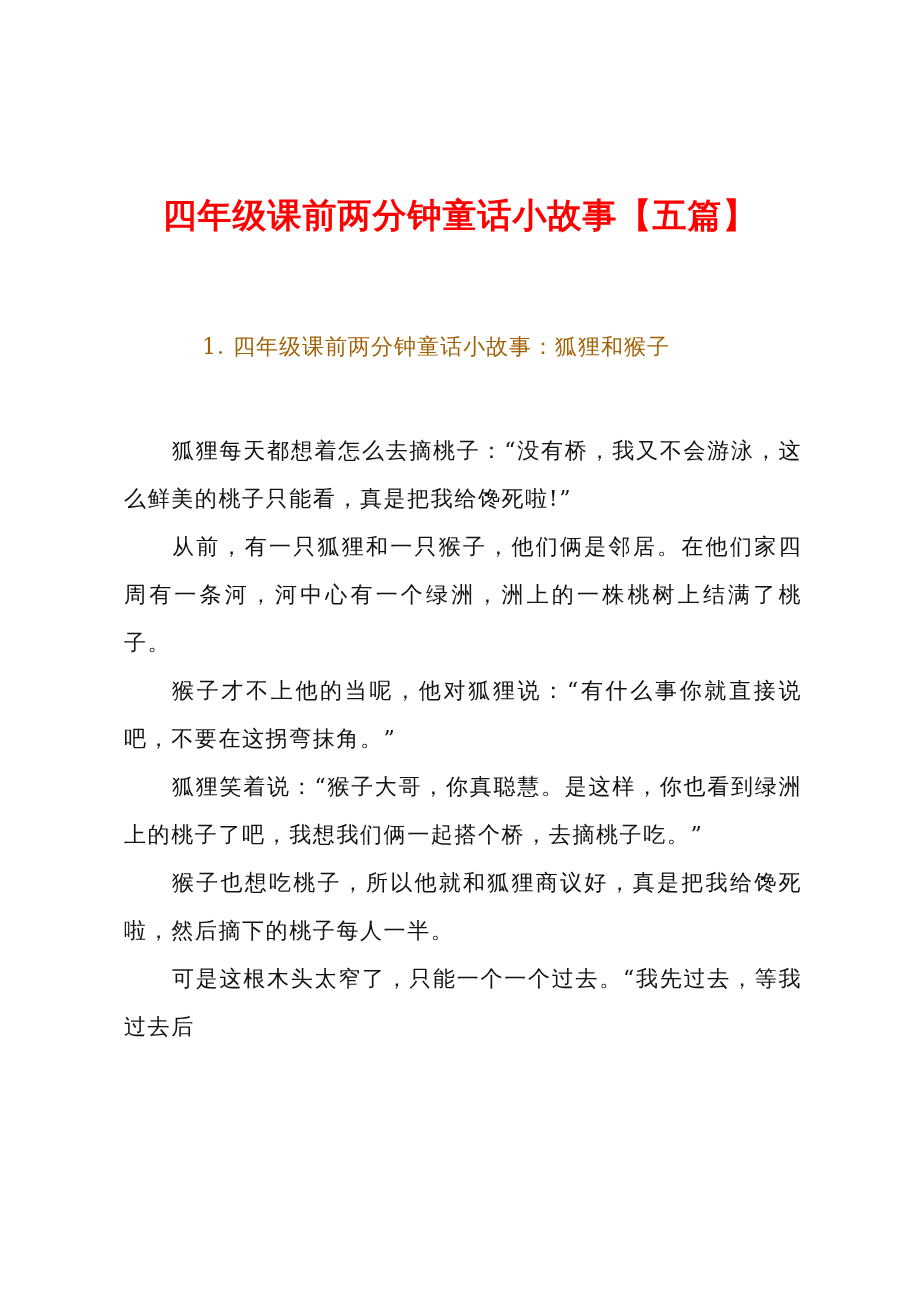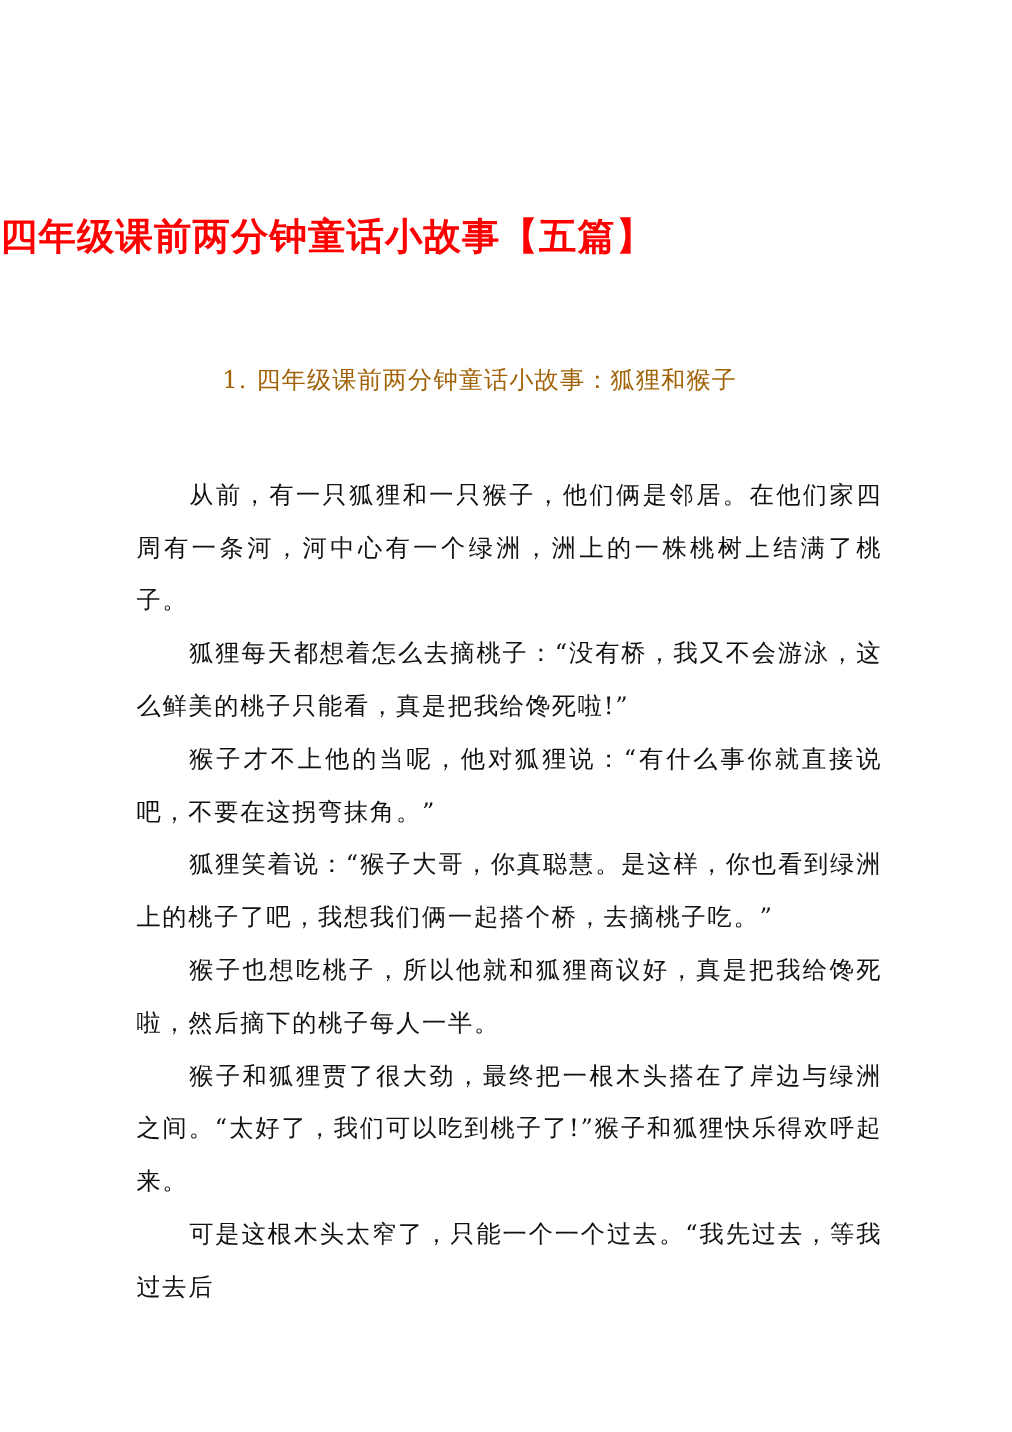--- a/index.html
+++ b/index.html
@@ -1,19 +1,19 @@
 <!DOCTYPE html>
 <html><head>
 <meta charset="utf-8">
 <style>
   html, body { margin: 0; padding: 0; background: #ffffff; }
   body { width: 920px; height: 1302px; position: relative; overflow: hidden; }
   .page { position: absolute; left: 0; top: 0; width: 920px; height: 1302px; background: #fff; }
   .title {
-    position: absolute; left: 0; top: 190px; width: 920px; 
+    position: absolute; left: 0; top: 190px; width: 920px; text-align: center;
     font-family: "DejaVu Serif", "Liberation Serif", serif;
     font-size: 34px; line-height: 50px; color: #ff0000; font-weight: bold; letter-spacing: 1px;
   }
   .subtitle {
     position: absolute; left: 202px; top: 331px;
     font-family: "DejaVu Serif", "Liberation Serif", serif;
     font-size: 22px; line-height: 32px; color: #a16207; letter-spacing: 1px;
   }
   .body {
     position: absolute; left: 124px; top: 427px; width: 678px;
@@ -23,21 +23,20 @@
   }
   .body p { margin: 0; text-indent: 48px; text-align: justify; }
 </style>
 </head>
 <body>
 
 <div class="page">
   <div class="title">四年级课前两分钟童话小故事【五篇】</div>
   <div class="subtitle">1. 四年级课前两分钟童话小故事：狐狸和猴子</div>
   <div class="body">
+    <p>狐狸每天都想着怎么去摘桃子：“没有桥，我又不会游泳，这么鲜美的桃子只能看，真是把我给馋死啦!”</p>
     <p>从前，有一只狐狸和一只猴子，他们俩是邻居。在他们家四周有一条河，河中心有一个绿洲，洲上的一株桃树上结满了桃子。</p>
-    <p>狐狸每天都想着怎么去摘桃子：“没有桥，我又不会游泳，这么鲜美的桃子只能看，真是把我给馋死啦!”</p>
     <p>猴子才不上他的当呢，他对狐狸说：“有什么事你就直接说吧，不要在这拐弯抹角。”</p>
     <p>狐狸笑着说：“猴子大哥，你真聪慧。是这样，你也看到绿洲上的桃子了吧，我想我们俩一起搭个桥，去摘桃子吃。”</p>
     <p>猴子也想吃桃子，所以他就和狐狸商议好，真是把我给馋死啦，然后摘下的桃子每人一半。</p>
-    <p>猴子和狐狸贾了很大劲，最终把一根木头搭在了岸边与绿洲之间。“太好了，我们可以吃到桃子了!”猴子和狐狸快乐得欢呼起来。</p>
     <p>可是这根木头太窄了，只能一个一个过去。“我先过去，等我过去后</p>
   </div>
 </div>
 
 </body></html>

